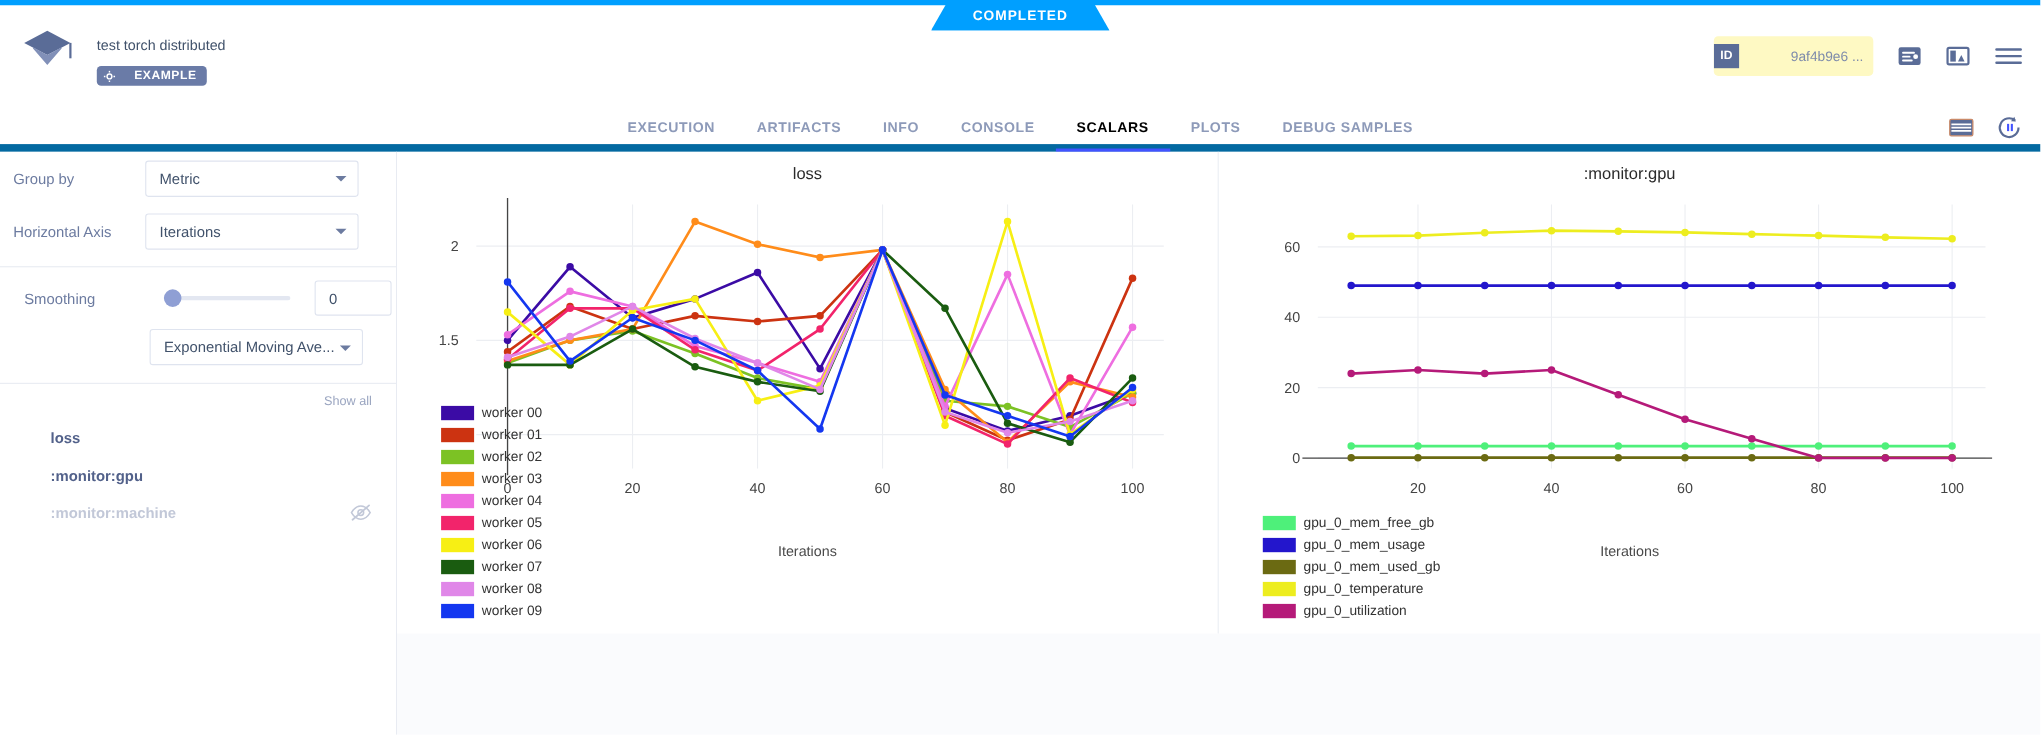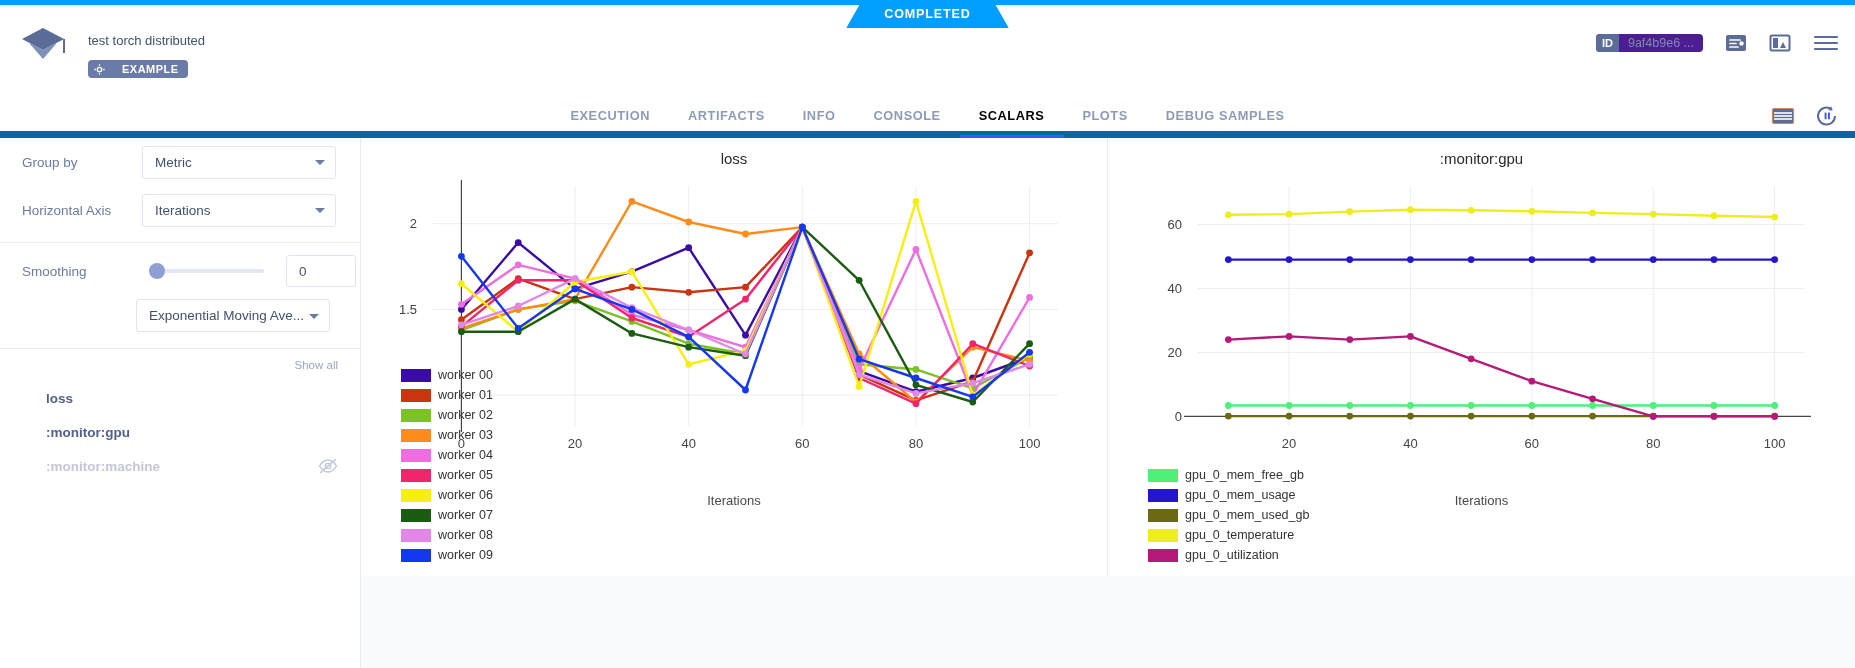--- a/index.html
+++ b/index.html
@@ -32,39 +32,39 @@
   .brand { position: absolute; left: 20px; top: 20px; display: flex; align-items: flex-start; }
   .cap-icon { width: 46px; height: 44px; display: block; }
   .title-block { margin-left: 22px; padding-top: 8px; }
   .exp-title { font-size: 13px; color: #41526b; font-weight: normal; white-space: nowrap; }
   .example-tag {
     margin-top: 12px; display: inline-flex; align-items: center; gap: 17px;
     background: #6a7ba7; color: #fff; border-radius: 4px;
     padding: 3px 9px 3px 6px; font-size: 11px; font-weight: bold; letter-spacing: 0.5px;
   }
   .hdr-right { position: absolute; right: 16px; top: 28px; display: flex; align-items: center; gap: 22px; }
-  .id-chip { display: flex; align-items: center; border-radius: 4px; overflow: hidden; background: #4c1d95; height: 18px; }
+  .id-chip { display: flex; align-items: center; border-radius: 4px; overflow: hidden; background: #fef9c3; height: 36px; gap: 38px; }
   .id-chip .lbl { background: #5a6c97; color: #fff; font-size: 11px; font-weight: bold; padding: 0 6px; line-height: 22px; }
   .id-chip .val { color: #7e8bab; font-size: 12.5px; padding: 0 9px; line-height: 22px; white-space: nowrap; }
   .hdr-icon { cursor: pointer; display: block; }
 
   
   .tabbar { position: absolute; top: 97px; left: 0; width: 1855px; height: 41px; border-bottom: 7px solid #0369a1; background: #fff; }
   .tabs { position: absolute; left: 50%; transform: translateX(-50%); display: flex; gap: 0; height: 41px; }
   .tab {
     font-size: 12.8px; letter-spacing: 0.55px; color: #8d9ab9; font-weight: bold;
     padding: 0 19px; line-height: 38px; cursor: pointer; white-space: nowrap;
     border-bottom: 3px solid transparent;
   }
   .tab.active { color: #000000; border-bottom-color: #4253ff; }
   .tabbar-right { position: absolute; right: 16px; top: 8px; display: flex; gap: 20px; align-items: center; }
 
   
   .sidebar { position: absolute; top: 138px; left: 0; width: 361px; height: 530px; background: #fff; border-right: 1px solid #e8ebf2; }
-  .ctrl-row { display: flex; align-items: center; padding: 0 0 0 22px; height: 48px; }
+  .ctrl-row { display: flex; align-items: center; padding: 0 0 0 12px; height: 48px; }
   .ctrl-label { font-size: 13.5px; color: #6c7ba0; width: 120px; flex: none; }
   .select {
     position: relative; width: 194px; height: 33px; border: 1px solid #dfe4ef; border-radius: 3px;
     background: #fff; display: flex; align-items: center; padding: 0 28px 0 12px;
     font-size: 13.5px; color: #41526b; cursor: pointer; white-space: nowrap; overflow: hidden;
   }
   .select .caret { position: absolute; right: 10px; top: 50%; margin-top: -2px; width: 0; height: 0;
     border-left: 5px solid transparent; border-right: 5px solid transparent; border-top: 5px solid #6c7ba0; }
   .divider { height: 1px; background: #e8ebf2; margin: 8px 0 0 0; }
   .smoothing-row { display: flex; align-items: center; padding-left: 22px; height: 56px; }

